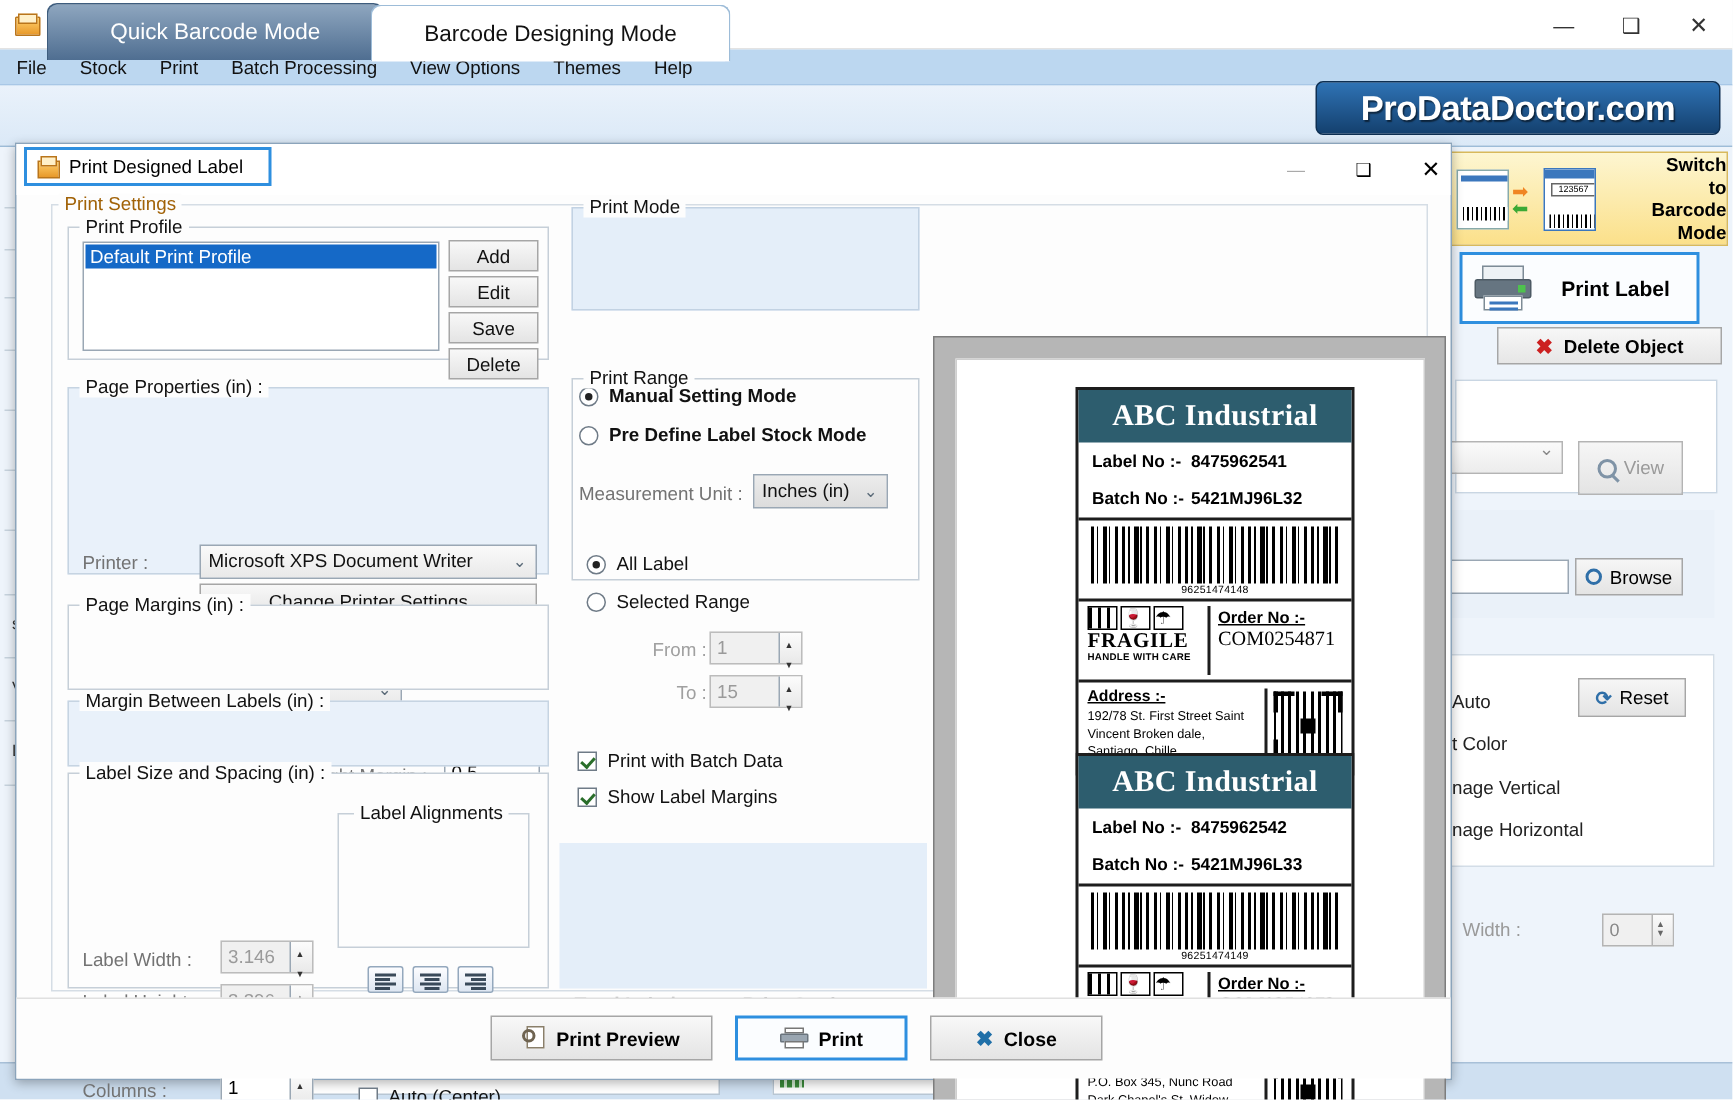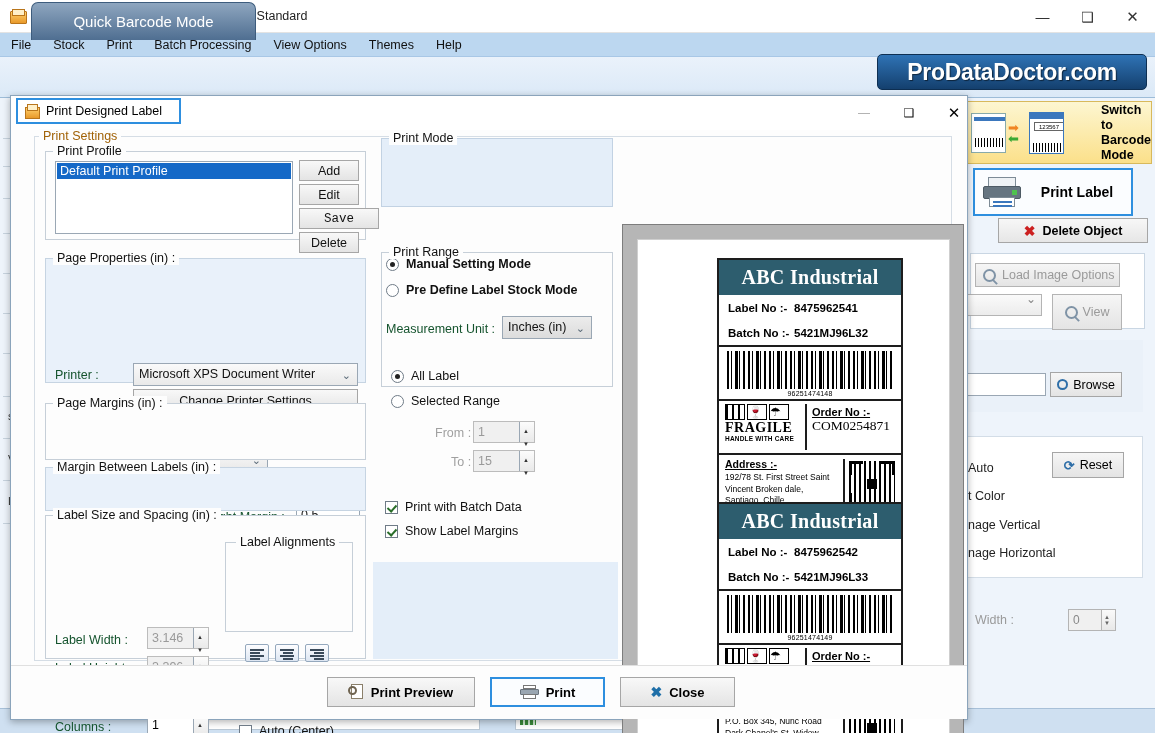--- a/index.html
+++ b/index.html
@@ -65,21 +65,21 @@
      background:repeating-linear-gradient(90deg,#000 0 1px,#fff 1px 3px);}
   .arrows{width:22px;margin:0 2px;font-size:13px;line-height:11px;}
   .ar1{color:#f08522;}
   .ar2{color:#3ba935;}
   .switch-ic2{width:40px;height:42px;background:#fff;border:1px solid #3b77bd;position:relative;overflow:hidden;}
   .switch-ic2:before{content:"";position:absolute;left:0;top:0;width:40px;height:6px;background:#3b77bd;}
   .switch-ic2 .num{position:absolute;left:4px;top:9px;width:30px;height:9px;background:#fff;
      border:1px solid #666;font-size:6px;text-align:center;line-height:8px;}
   .switch-ic2 .bc{position:absolute;left:3px;top:30px;width:34px;height:9px;
      background:repeating-linear-gradient(90deg,#000 0 1px,#fff 1px 3px);}
-  .switchtxt{flex:1;text-align:left;font-size:12.5px;font-weight:bold;line-height:15px;padding-left:37px;}
+  .switchtxt{flex:1;text-align:right;font-size:12.5px;font-weight:bold;line-height:15px;padding-left:37px;}
 
   .printlabelbtn{position:absolute;left:973px;top:168px;width:160px;height:48px;
     background:#fbfdff;border:2px solid #2e8fdf;display:flex;align-items:center;}
   .printer-ic{width:40px;height:32px;margin-left:8px;position:relative;}
   .printer-ic:before{content:"";position:absolute;left:5px;top:1px;width:26px;height:10px;
      background:#eef2f5;border:1px solid #7d8b96;}
   .printer-ic .body{position:absolute;left:0;top:10px;width:38px;height:13px;background:#667581;
      border:1px solid #4d5a64;border-radius:2px;}
   .printer-ic .body:after{content:"";position:absolute;right:3px;top:3px;width:5px;height:5px;background:#4ec24e;}
   .printer-ic .tray{position:absolute;left:6px;top:21px;width:26px;height:10px;background:#fff;border:1px solid #7d8b96;}
@@ -152,21 +152,21 @@
   .dt-ico:after{content:"";position:absolute;left:3px;top:0px;width:9px;height:5px;
      background:#fff0c9;border:1px solid #b9751b;}
   .dt-label{font-size:12.5px;}
   .dlg-wb{position:absolute;top:0;height:34px;width:46px;display:flex;align-items:center;justify-content:center;}
   .fs-legend{position:absolute;font-size:12.5px;color:#a16207;background:#fdfdfd;padding:0 4px;}
 
   
   .gb{position:absolute;border:1px solid #c6cfd8;}
   .gb-title{position:absolute;font-size:12.5px;background:inherit;padding:0 4px;color:#111;}
 
-  .lbl{position:absolute;font-size:12.5px;color:#14532d;}
+  .lbl{position:absolute;font-size:12.5px;color:#737373;}
   .lbl.dim{color:#a0a0a0;}
 
   .txtin{position:absolute;background:#fff;border:1px solid #9aa7b4;font-size:12.5px;
      padding-left:4px;line-height:21px;color:#111;}
 
   .combo{position:absolute;background:linear-gradient(#fafafa,#e9e9e9);border:1px solid #9aa7b4;
      font-size:12.5px;padding-left:5px;line-height:21px;color:#111;}
   .combo .cv{position:absolute;right:6px;top:1px;color:#5a6a78;font-size:11px;}
 
   .btn{position:absolute;background:linear-gradient(#f8f8f8,#e4e4e4);border:1px solid #a6a6a6;
@@ -274,20 +274,21 @@
     <div class="menuitem">Stock</div>
     <div class="menuitem">Print</div>
     <div class="menuitem">Batch Processing</div>
     <div class="menuitem">View Options</div>
     <div class="menuitem">Themes</div>
     <div class="menuitem">Help</div>
   </div>
 
   <div class="modebar"></div>
   <div class="tabQ">Quick Barcode Mode</div>
+  <div class="tabD">Barcode Designing Mode</div>
   <div class="brand">ProDataDoctor.com</div>
 
   <div class="leftstrip">
     <div class="ls-row" style="top:40px"></div>
     <div class="ls-row" style="top:68px"></div>
     <div class="ls-row" style="top:100px"></div>
     <div class="ls-row" style="top:135px"></div>
     <div class="ls-row" style="top:175px"></div>
     <div class="ls-row" style="top:215px"></div>
     <div class="ls-row" style="top:255px"></div>
@@ -322,24 +323,20 @@
     </div>
     <div class="pl-txt">Print Label</div>
   </div>
 
   <div class="delobj">
     <span class="xred">✖</span>
     <span>Delete Object</span>
   </div>
 
   <div class="rp-box1"></div>
-  <div class="loadimg">
-    <span class="mag"></span>
-    <span>Load Image Options</span>
-  </div>
   <div class="rp-combo"></div>
   <div class="viewbtn">
     <span class="mag"></span>
     <span>View</span>
   </div>
 
   <div class="rp-box2"></div>
   <div class="rp-input"></div>
   <div class="browsebtn">
     <span class="mag2"></span>
@@ -387,21 +384,21 @@
   <div class="gb" style="left:23px;top:40px;width:918px;height:525px;border-color:#d5dde5;"></div>
   <div class="fs-legend" style="left:28px;top:33px;">Print Settings</div>
 
   <div class="gb" style="left:34px;top:55px;width:321px;height:89px;"></div>
   <div class="gb-title" style="left:42px;top:48px;background:#fdfdfd;">Print Profile</div>
   <div class="listbox" style="left:44px;top:65px;width:238px;height:73px;">
     <div class="listsel">Default Print Profile</div>
   </div>
   <div class="btn" style="left:288px;top:64px;width:60px;height:21px;">Add</div>
   <div class="btn" style="left:288px;top:88px;width:60px;height:21px;">Edit</div>
-  <div class="btn" style="left:288px;top:112px;width:80px;height:21px;font-family:Liberation Mono, monospace;">Save</div>
+  <div class="btn" style="left:288px;top:112px;width:60px;height:21px;">Save</div>
   <div class="btn" style="left:288px;top:136px;width:60px;height:21px;">Delete</div>
 
   <div class="gb" style="left:34px;top:162px;width:321px;height:125px;background:#e9f1fa;border-color:#c6d4e2;"></div>
   <div class="gb-title" style="left:42px;top:155px;background:#fdfdfd;">Page Properties (in) :</div>
 
   <div class="lbl" style="left:44px;top:272px;">Printer :</div>
   <div class="combo" style="left:122px;top:267px;width:225px;height:23px;">
     <span>Microsoft XPS Document Writer</span>
     <span class="cv">⌄</span>
   </div>

